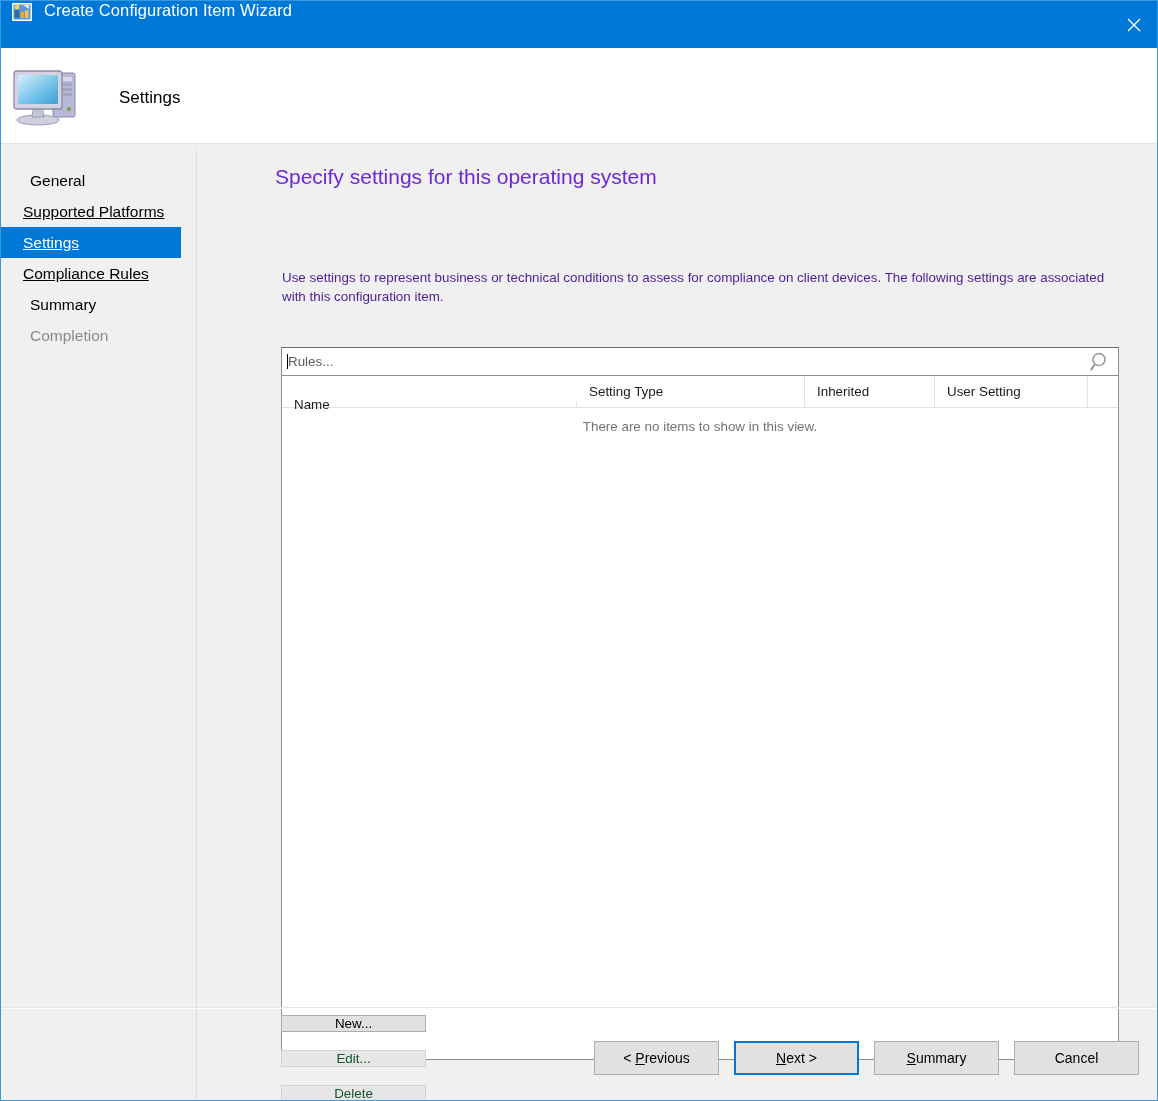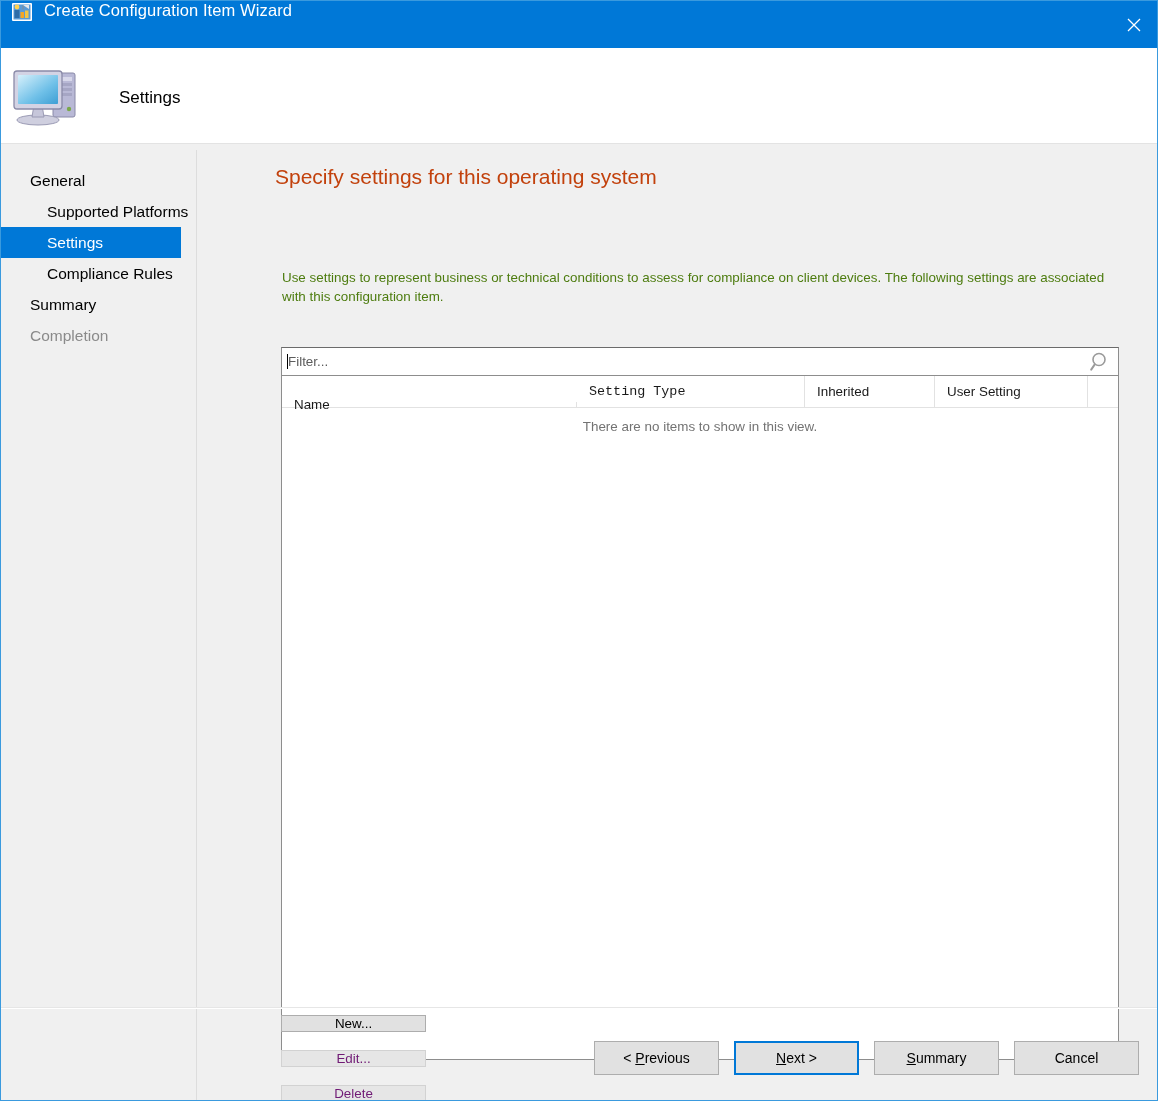--- a/index.html
+++ b/index.html
@@ -120,51 +120,51 @@
     height: 31px;
     display: flex;
     align-items: center;
     font-size: 15.5px;
     color: #000000;
     padding-left: 29px;
     margin-right: 15px;
     cursor: default;
     white-space: nowrap;
   }
-  .nav-item.indent { padding-left: 46px; }
+  .nav-item.indent { padding-left: 22px; text-decoration: underline; }
   .nav-item.selected {
     background: #0078d7;
     color: #ffffff;
   }
   .nav-item.disabled { color: #8a8a8a; }
 
   
   .content {
     position: absolute;
     left: 248px;
     top: 0;
     right: 0;
     bottom: 0;
   }
   .page-heading {
     position: absolute;
     left: 26px;
     top: 21px;
     font-size: 21px;
-    color: #c2410c;
+    color: #6d28d9;
     white-space: nowrap;
   }
   .page-desc {
     position: absolute;
     left: 33px;
     top: 124px;
     width: 845px;
     font-size: 13.4px;
     line-height: 19px;
-    color: #4d7c0f;
+    color: #4c1d95;
   }
 
   
   .filter-box {
     position: absolute;
     left: 32px;
     top: 203px;
     width: 838px;
     height: 29px;
     background: #ffffff;
@@ -217,21 +217,21 @@
     font-size: 13.4px;
     color: #1a1a1a;
     display: flex;
     align-items: center;
     padding-left: 12px;
     box-sizing: border-box;
     border-right: 1px solid #e2e2e2;
     white-space: nowrap;
   }
   .col.c0 { width: 295px; margin-top: 26px; }
-  .col.c1 { width: 228px; font-family: Liberation Mono, monospace; }
+  .col.c1 { width: 228px; }
   .col.c2 { width: 130px; }
   .col.c3 { width: 153px; }
   .col.c4 { width: 30px; border-right: none; padding-left: 0; }
 
   .empty-msg {
     text-align: center;
     font-size: 13.4px;
     color: #737373;
     margin-top: 11px;
   }
@@ -257,21 +257,21 @@
     font-family: "Liberation Sans", sans-serif;
     font-size: 13.4px;
     color: #000000;
     display: flex;
     align-items: center;
     justify-content: center;
     cursor: default;
     padding: 0;
   }
   .btn.disabled {
-    color: #701a75;
+    color: #14532d;
     background: #e6e6e6;
     border-color: #d2d2d2;
   }
 
   
   .bottom-rule {
     position: absolute;
     left: 0;
     right: 0;
     top: 864px;
@@ -392,21 +392,21 @@
     </div>
     <div class="sidebar-divider-stop"></div>
 
     <div class="content">
 
       <div class="page-heading">Specify settings for this operating system</div>
       <div class="page-desc">Use settings to represent business or technical conditions to assess for compliance on client devices. The following settings are associated with this configuration item.</div>
 
       <div class="filter-box">
         <div class="filter-caret"></div>
-        <div class="filter-placeholder">Filter...</div>
+        <div class="filter-placeholder">Rules...</div>
         <div class="filter-search-icon">
           <svg width="24" height="24" viewBox="0 0 24 24">
             <circle cx="11" cy="9.5" r="6" fill="none" stroke="#9a9a9a" stroke-width="1.6"></circle>
             <circle cx="11" cy="9.5" r="4.6" fill="#fbfbfb"></circle>
             <path d="M6.6 14.6 L3.2 19.6" stroke="#9a9a9a" stroke-width="2" fill="none" stroke-linecap="round"></path>
           </svg>
         </div>
       </div>
 
       <div class="listview">

